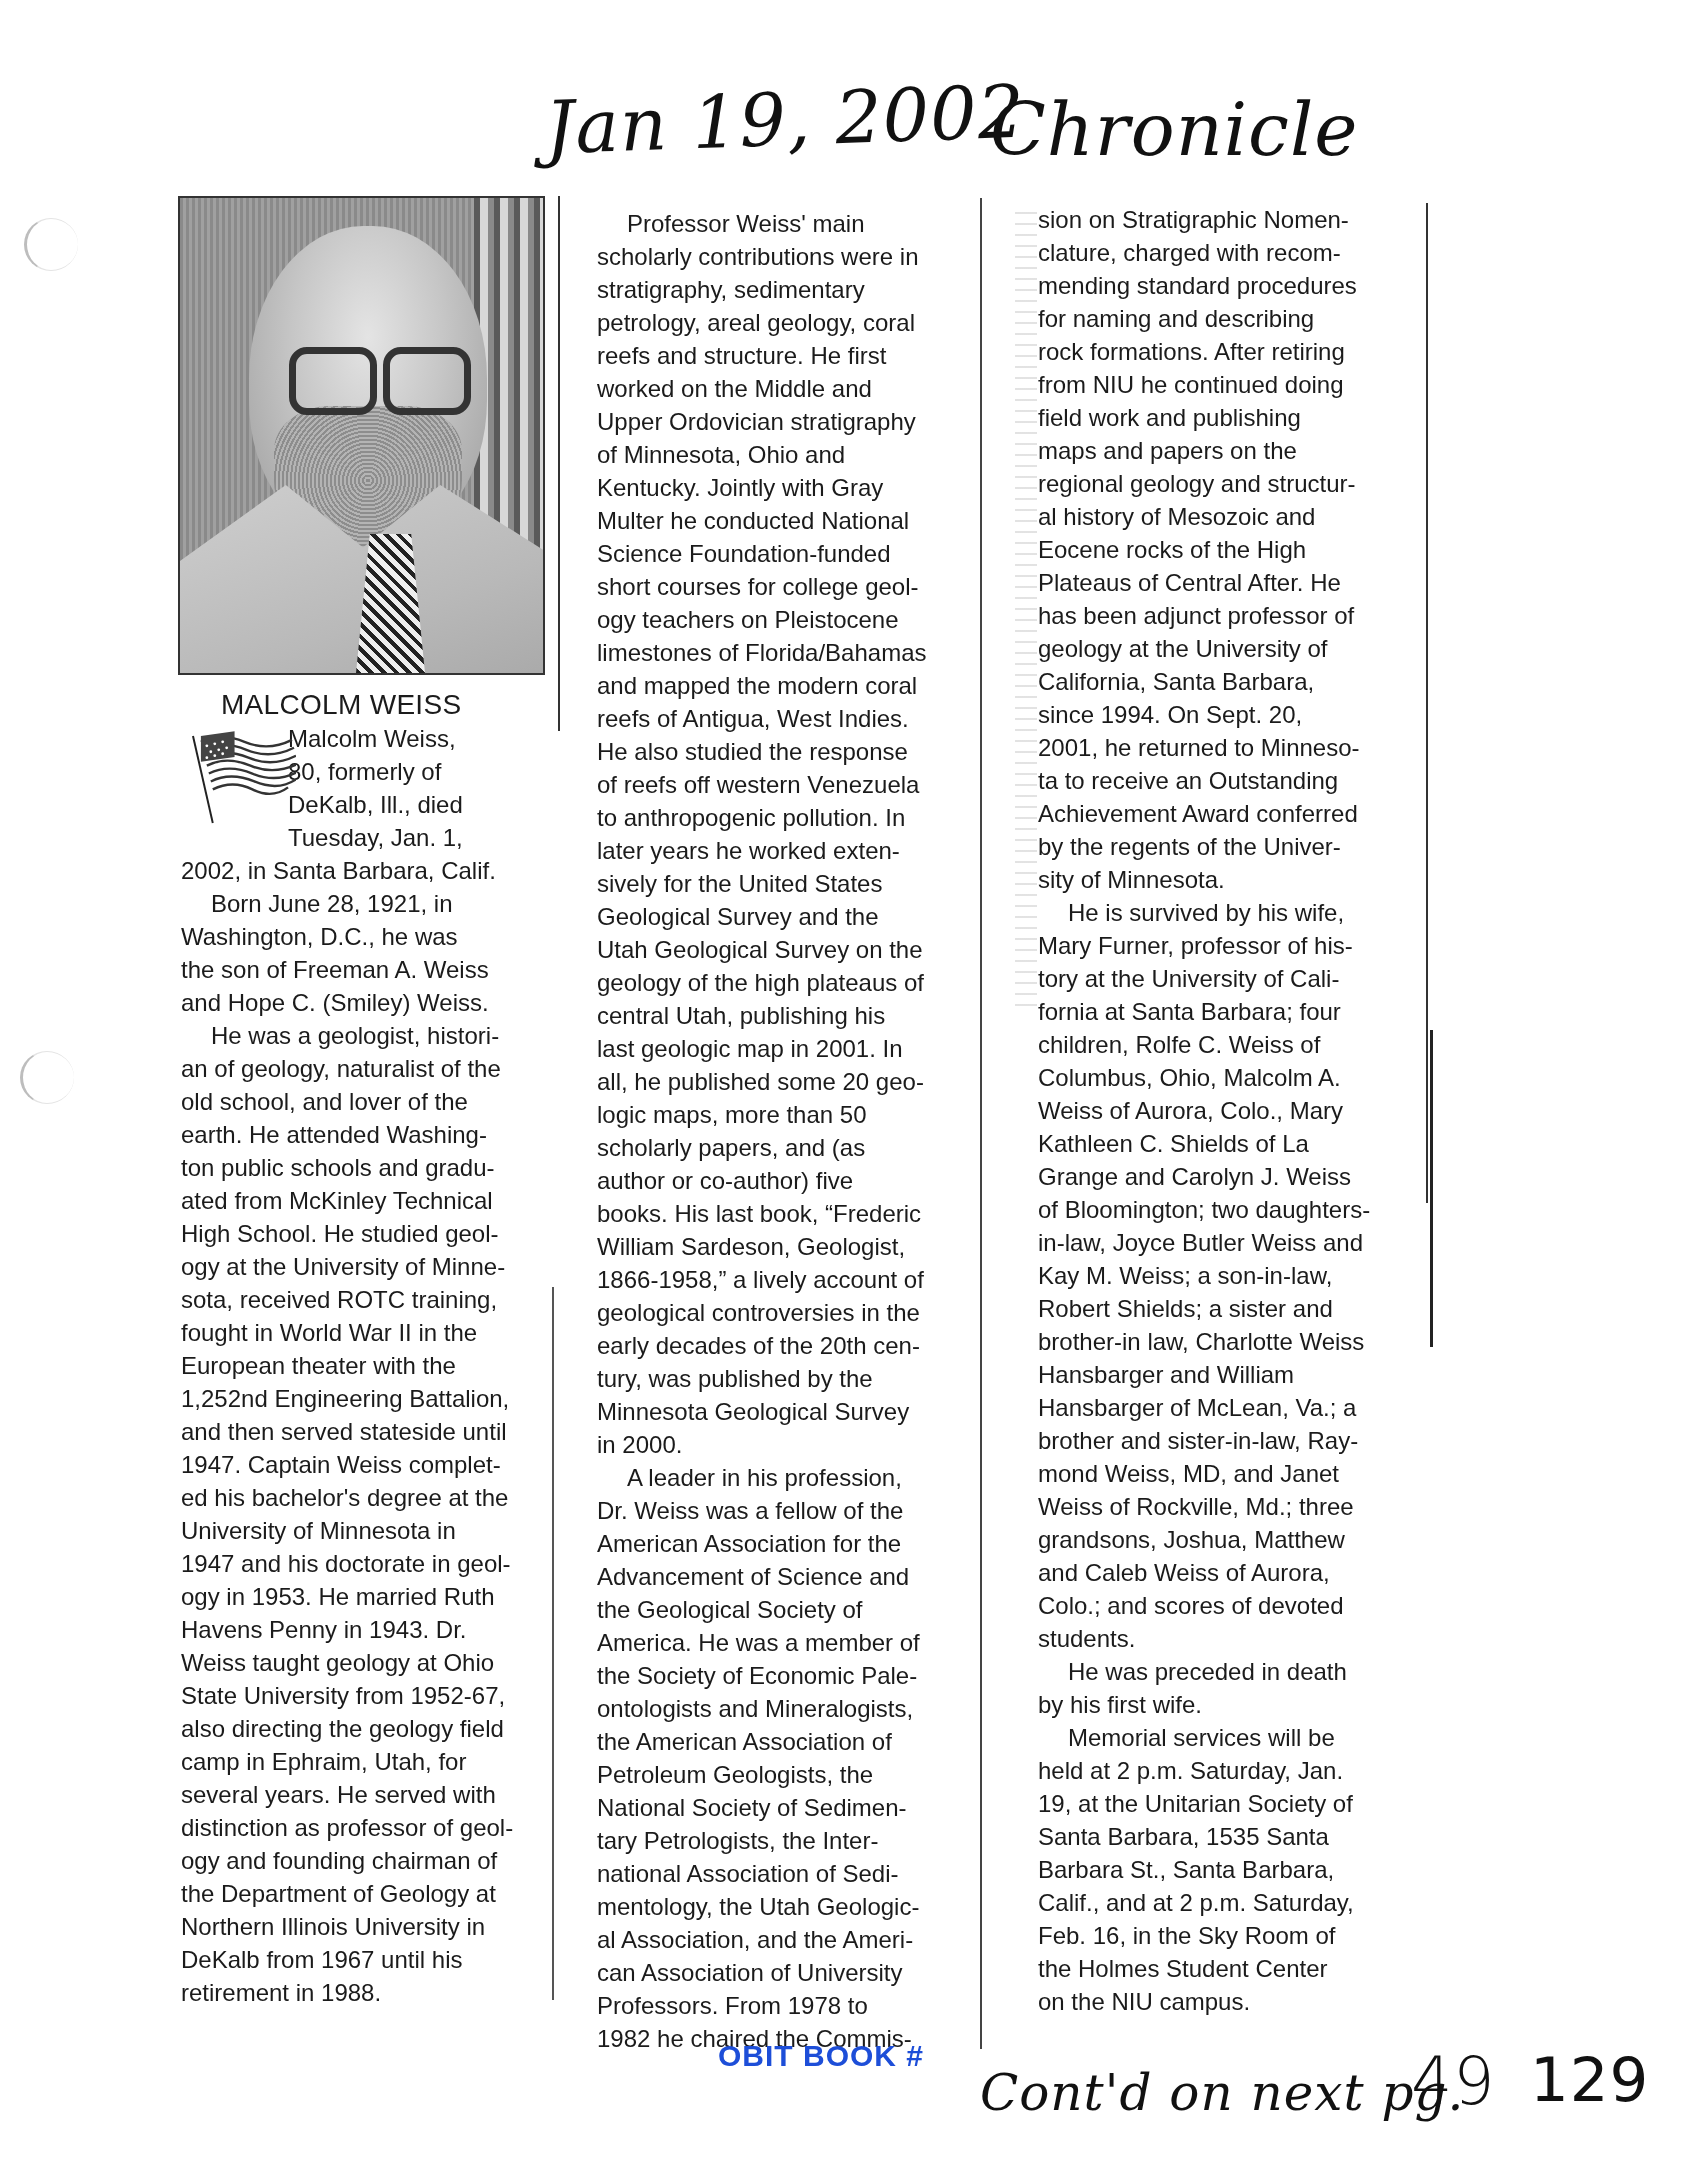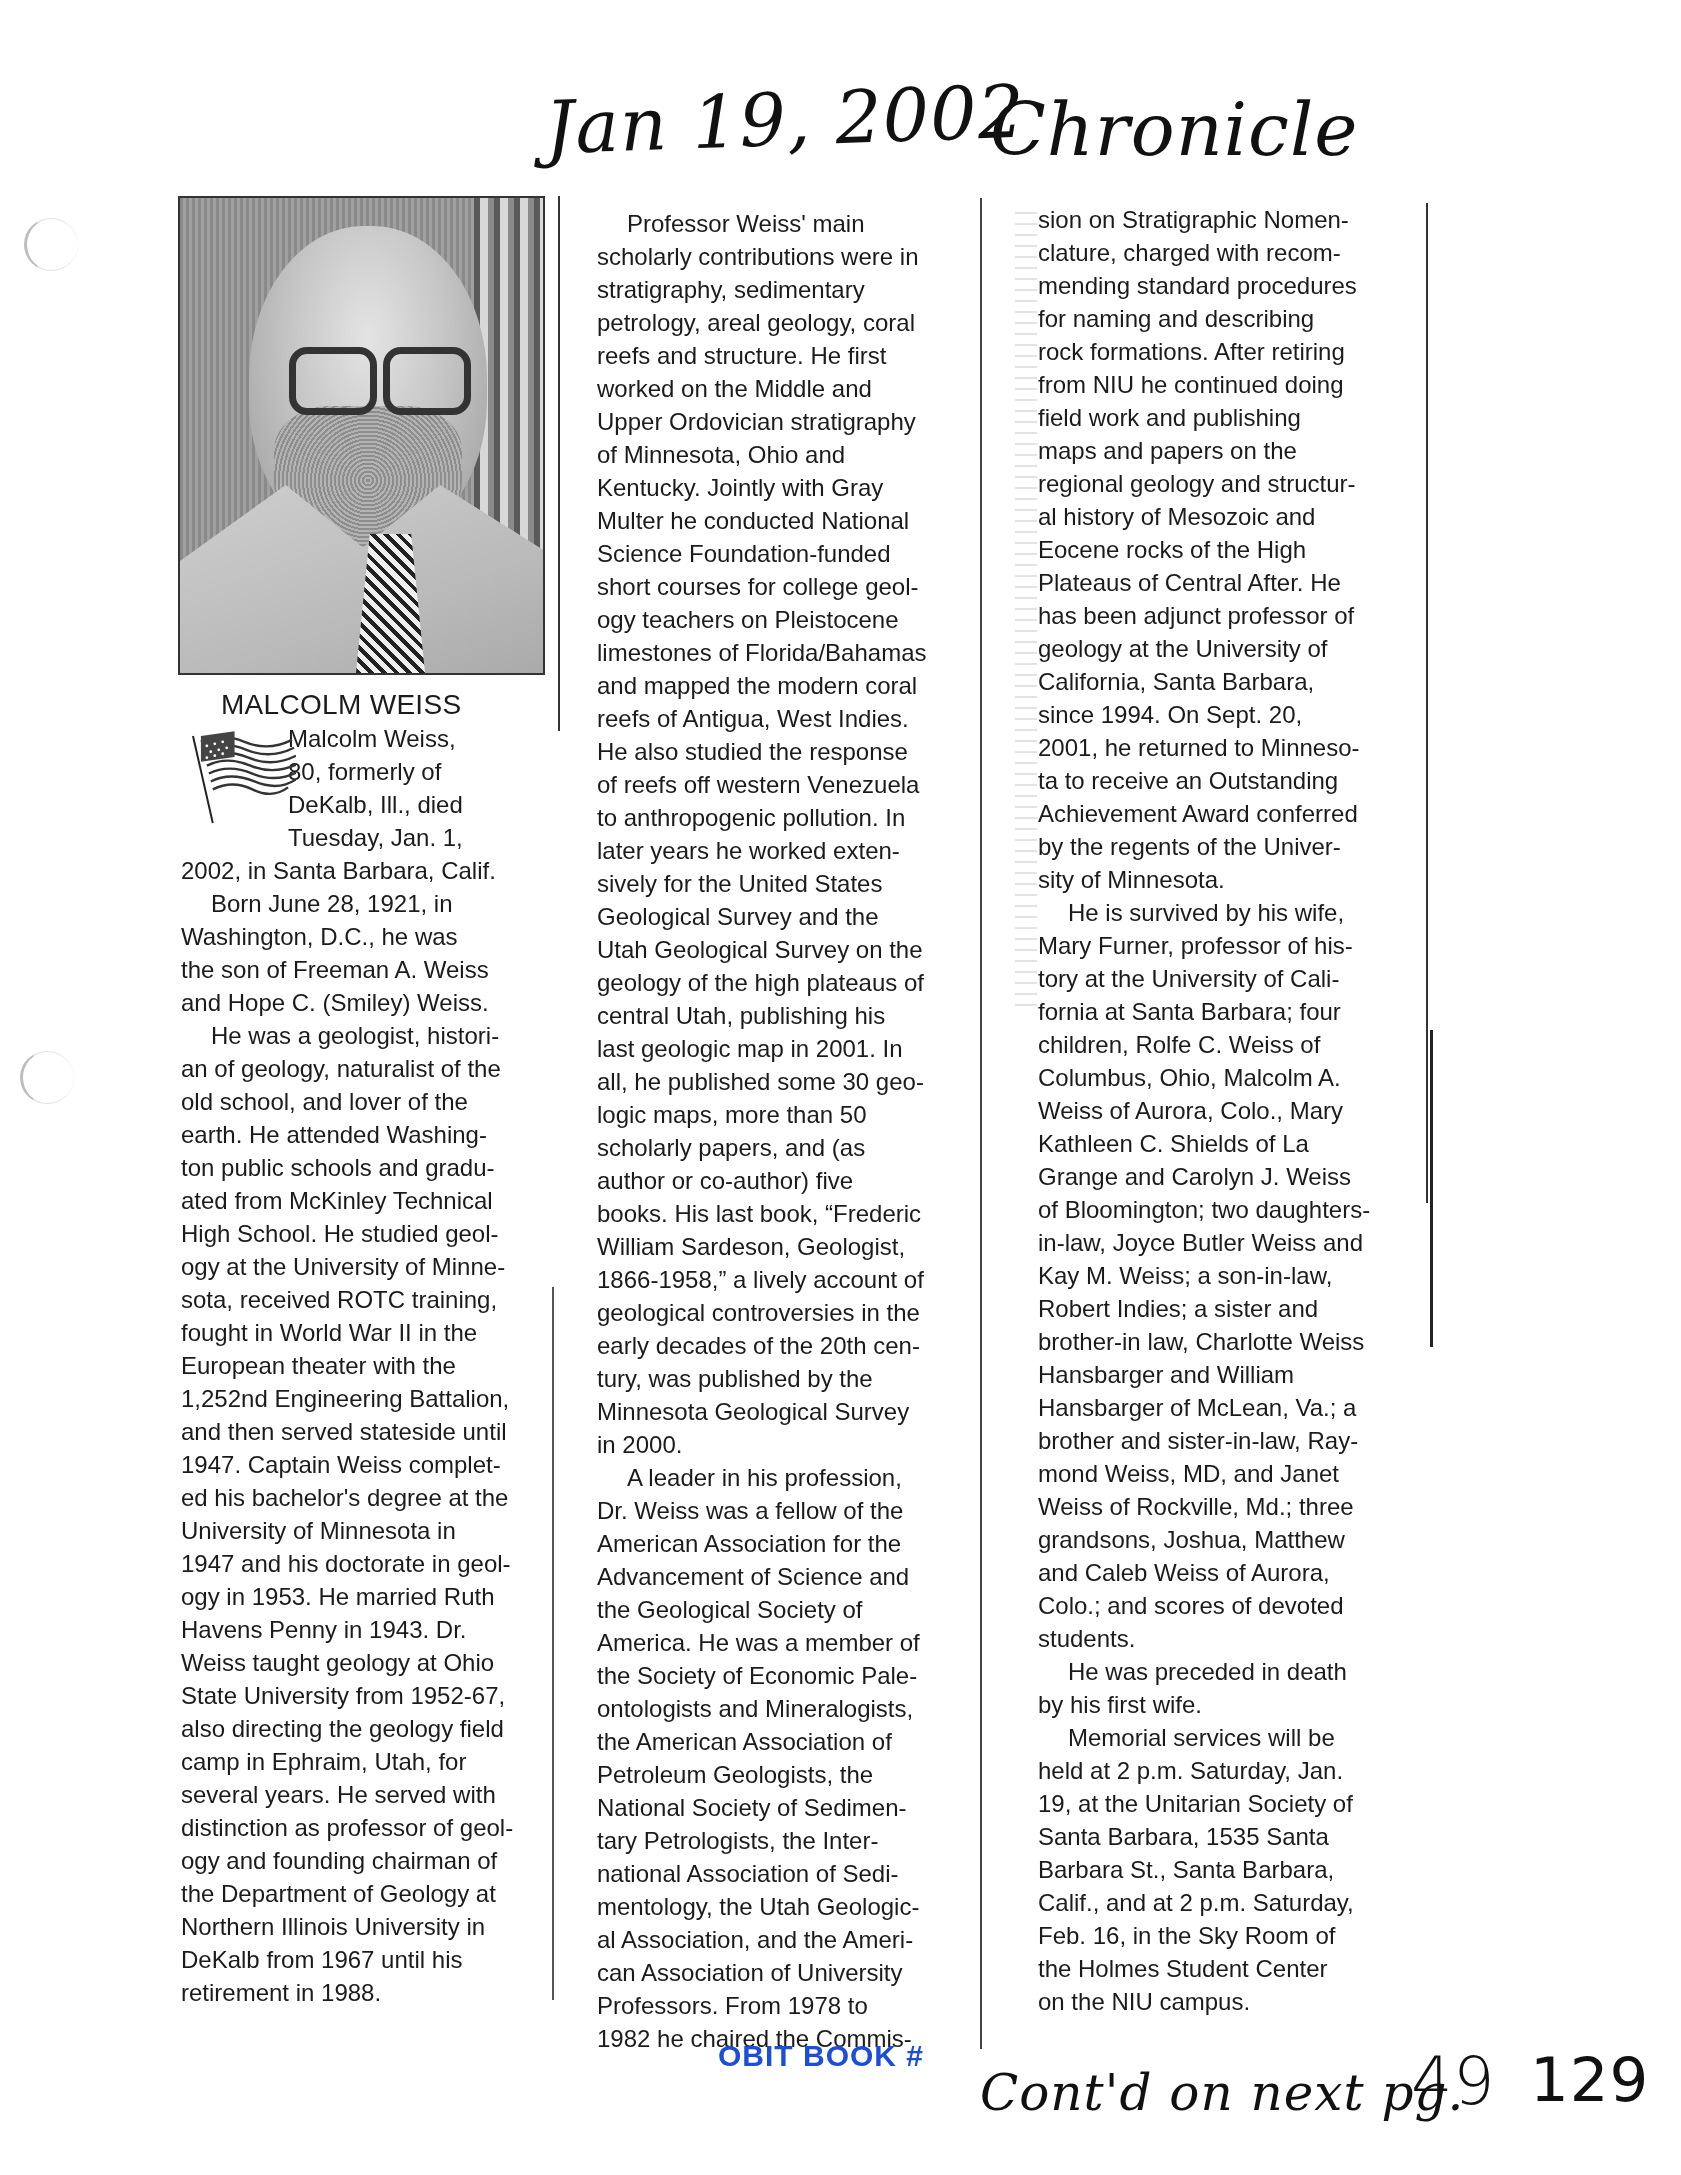--- a/index.html
+++ b/index.html
@@ -174,21 +174,21 @@
       <span class="ln">He also studied the response</span>
       <span class="ln">of reefs off western Venezuela</span>
       <span class="ln">to anthropogenic pollution. In</span>
       <span class="ln">later years he worked exten-</span>
       <span class="ln">sively for the United States</span>
       <span class="ln">Geological Survey and the</span>
       <span class="ln">Utah Geological Survey on the</span>
       <span class="ln">geology of the high plateaus of</span>
       <span class="ln">central Utah, publishing his</span>
       <span class="ln">last geologic map in 2001. In</span>
-      <span class="ln">all, he published some 30 geo-</span>
+      <span class="ln">all, he published some 20 geo-</span>
       <span class="ln">logic maps, more than 50</span>
       <span class="ln">scholarly papers, and (as</span>
       <span class="ln">author or co-author) five</span>
       <span class="ln">books. His last book, “Frederic</span>
       <span class="ln">William Sardeson, Geologist,</span>
       <span class="ln">1866-1958,” a lively account of</span>
       <span class="ln">geological controversies in the</span>
       <span class="ln">early decades of the 20th cen-</span>
       <span class="ln">tury, was published by the</span>
       <span class="ln">Minnesota Geological Survey</span>
@@ -242,21 +242,21 @@
       <span class="ln">tory at the University of Cali-</span>
       <span class="ln">fornia at Santa Barbara; four</span>
       <span class="ln">children, Rolfe C. Weiss of</span>
       <span class="ln">Columbus, Ohio, Malcolm A.</span>
       <span class="ln">Weiss of Aurora, Colo., Mary</span>
       <span class="ln">Kathleen C. Shields of La</span>
       <span class="ln">Grange and Carolyn J. Weiss</span>
       <span class="ln">of Bloomington; two daughters-</span>
       <span class="ln">in-law, Joyce Butler Weiss and</span>
       <span class="ln">Kay M. Weiss; a son-in-law,</span>
-      <span class="ln">Robert Indies; a sister and</span>
+      <span class="ln">Robert Shields; a sister and</span>
       <span class="ln">brother-in law, Charlotte Weiss</span>
       <span class="ln">Hansbarger and William</span>
       <span class="ln">Hansbarger of McLean, Va.; a</span>
       <span class="ln">brother and sister-in-law, Ray-</span>
       <span class="ln">mond Weiss, MD, and Janet</span>
       <span class="ln">Weiss of Rockville, Md.; three</span>
       <span class="ln">grandsons, Joshua, Matthew</span>
       <span class="ln">and Caleb Weiss of Aurora,</span>
       <span class="ln">Colo.; and scores of devoted</span>
       <span class="ln">students.</span>

